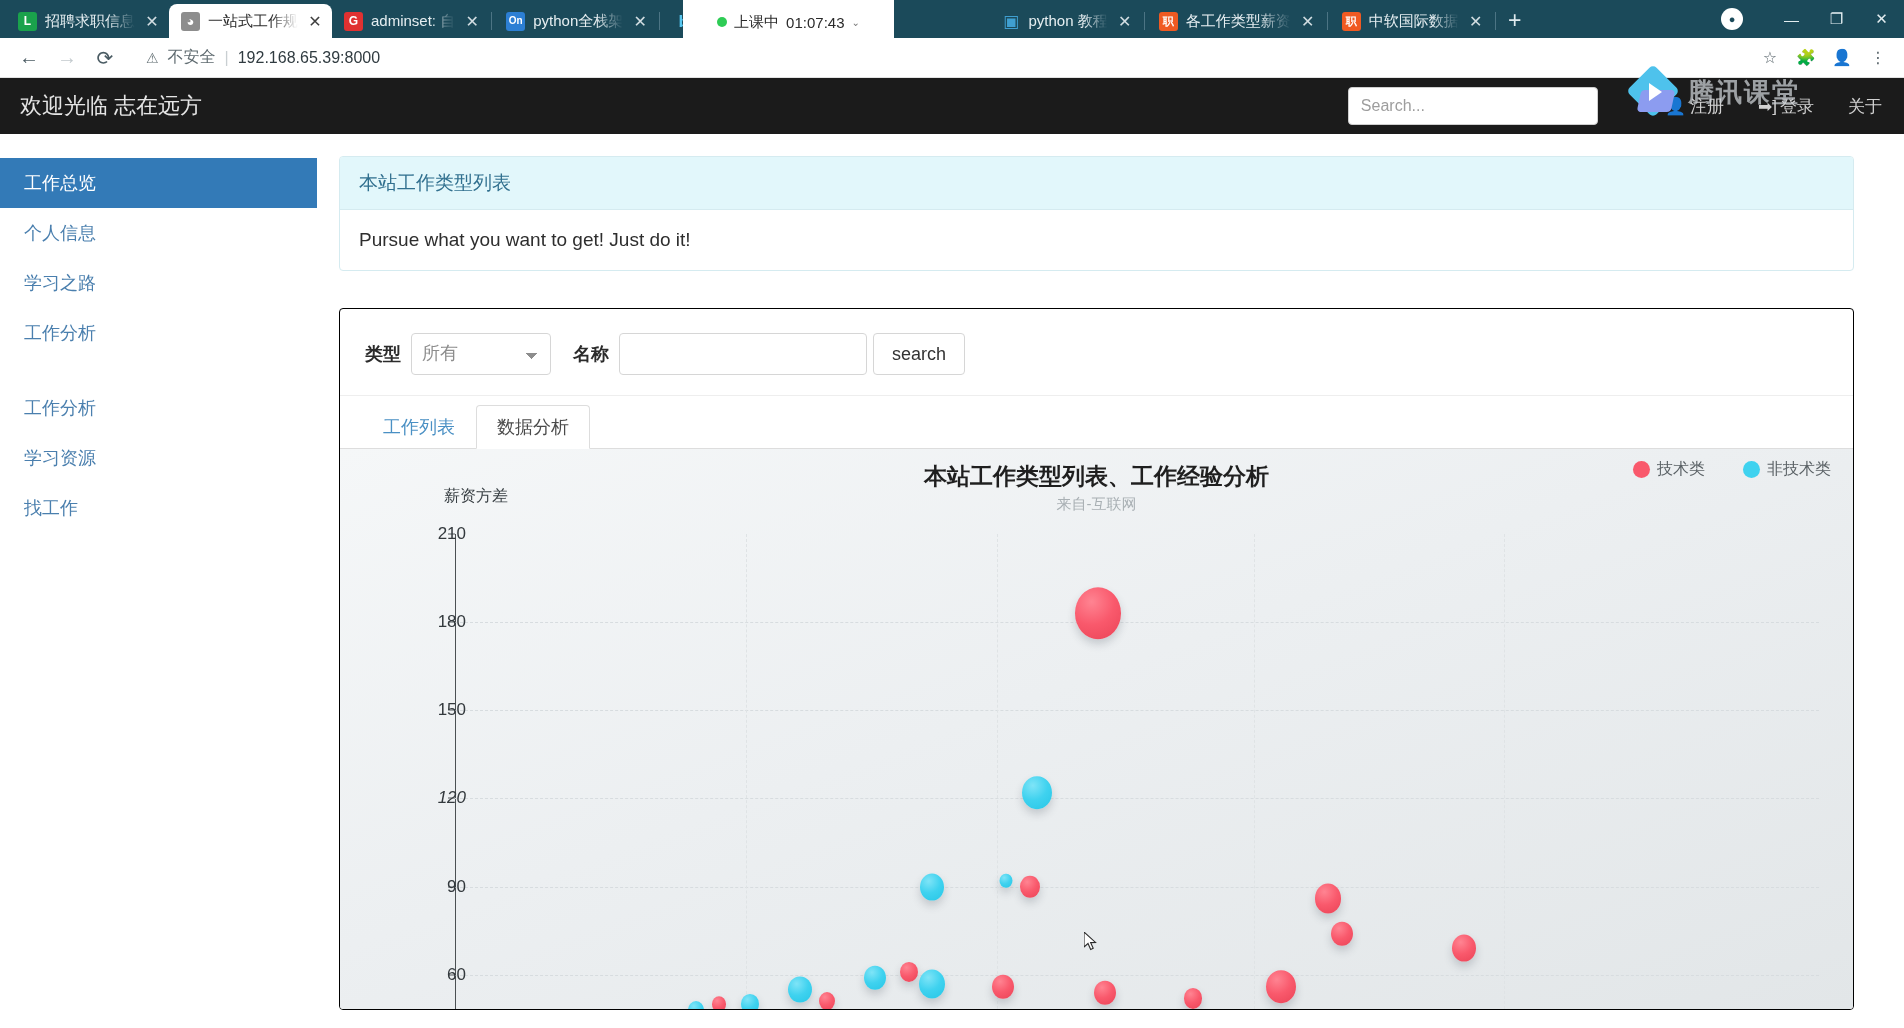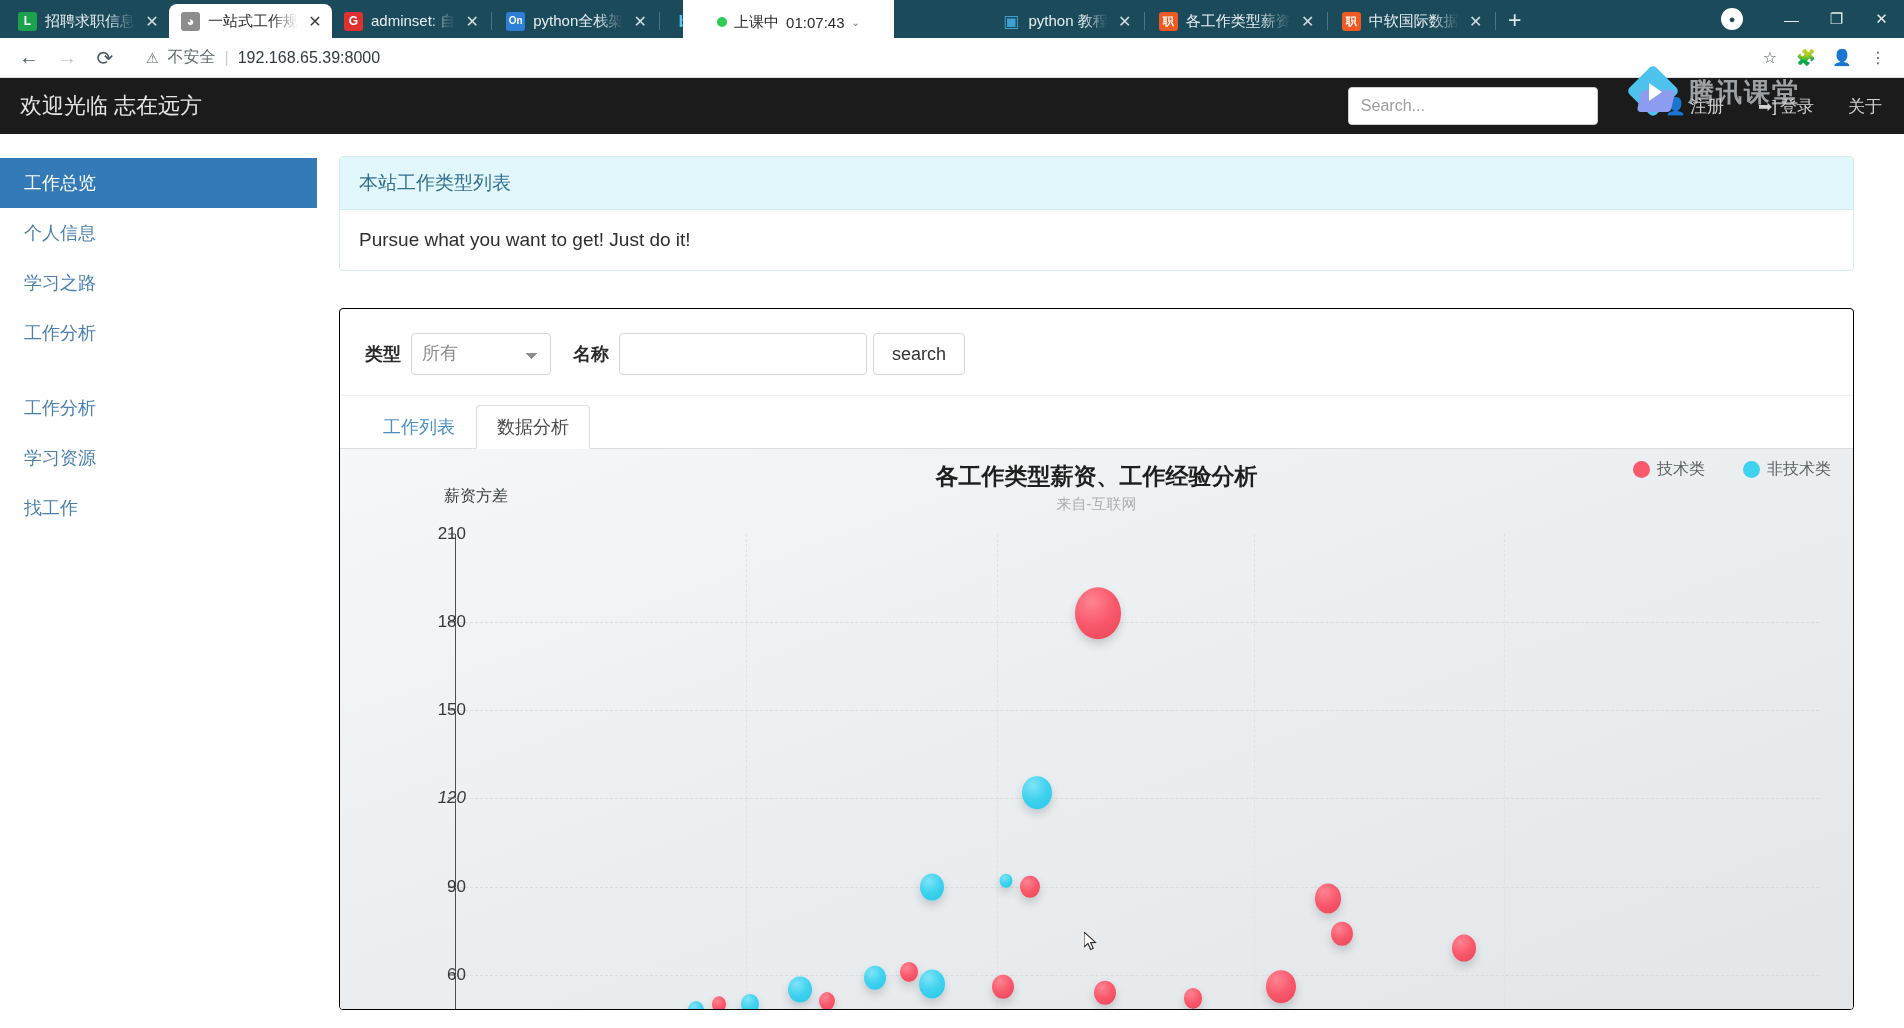--- a/index.html
+++ b/index.html
@@ -513,21 +513,21 @@
           <input id="name-input" type="text" value="" style="">
           <button id="search-btn">search</button>
         </div>
 
         <div id="tabs">
           <div class="tabx">工作列表</div>
           <div class="tabx sel">数据分析</div>
         </div>
 
         <div id="chart-wrap">
-          <div id="chart-title">各工作类型薪资、工作经验分析</div>
+          <div id="chart-title">本站工作类型列表、工作经验分析</div>
           <div id="chart-subtitle">来自-互联网</div>
           <div id="chart-legend">
             <span class="lgi">
               <span class="sw" style="background:#f9596c"></span>
               <span>技术类</span>
             </span>
             <span class="lgi">
               <span class="sw" style="background:#3fd2ef"></span>
               <span>非技术类</span>
             </span>

